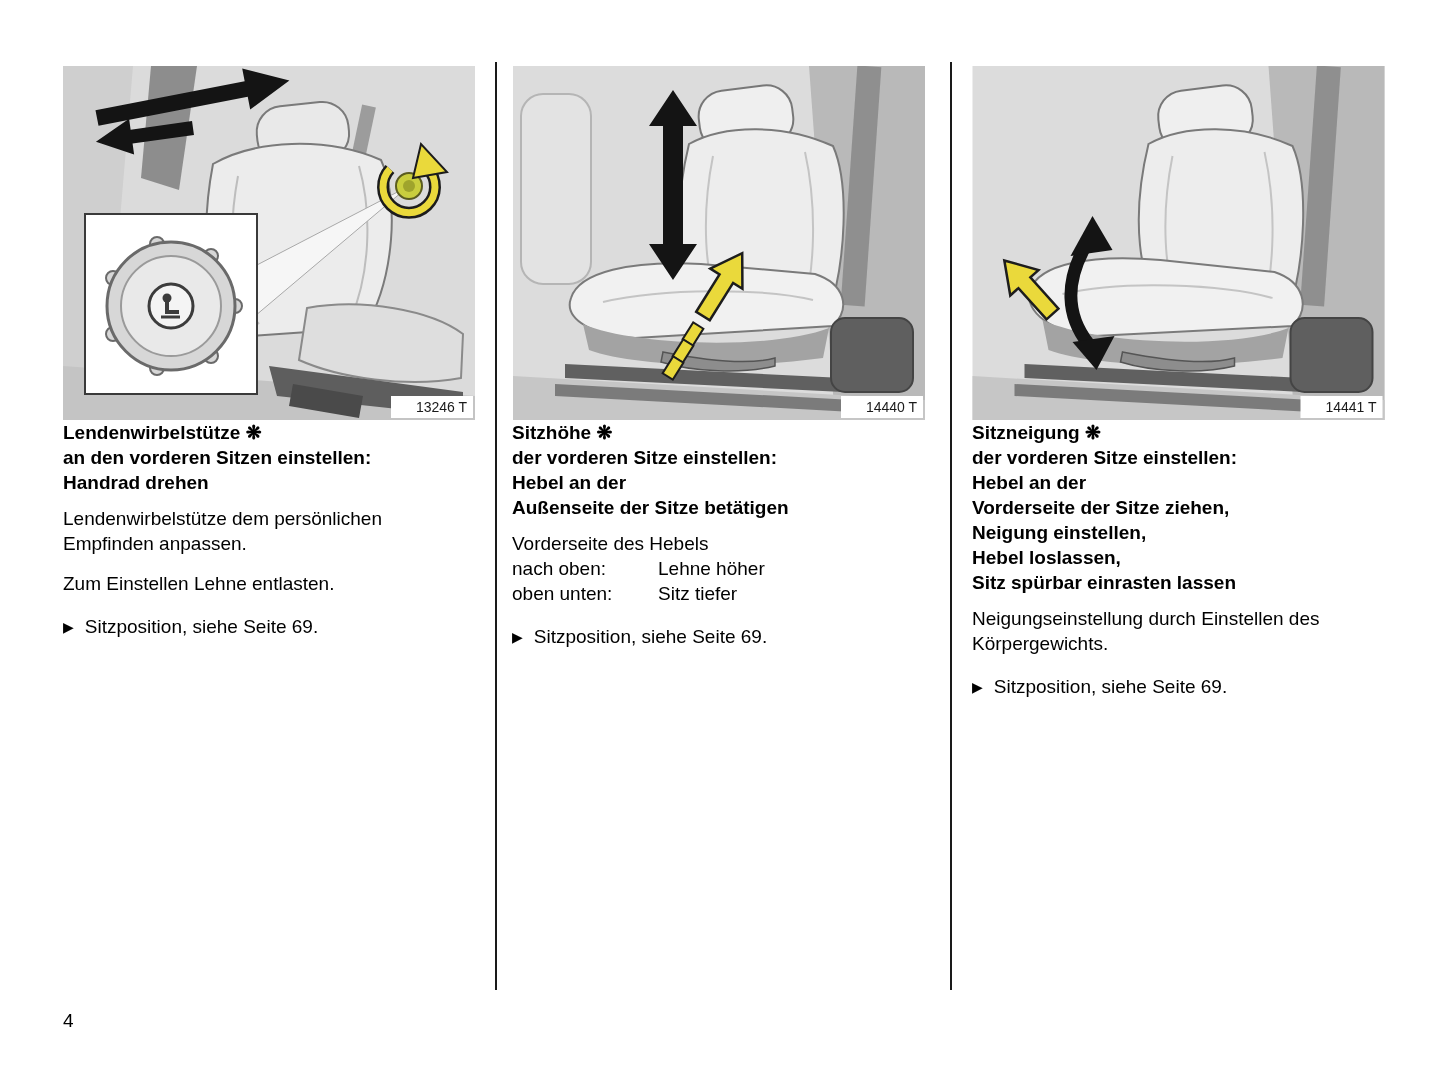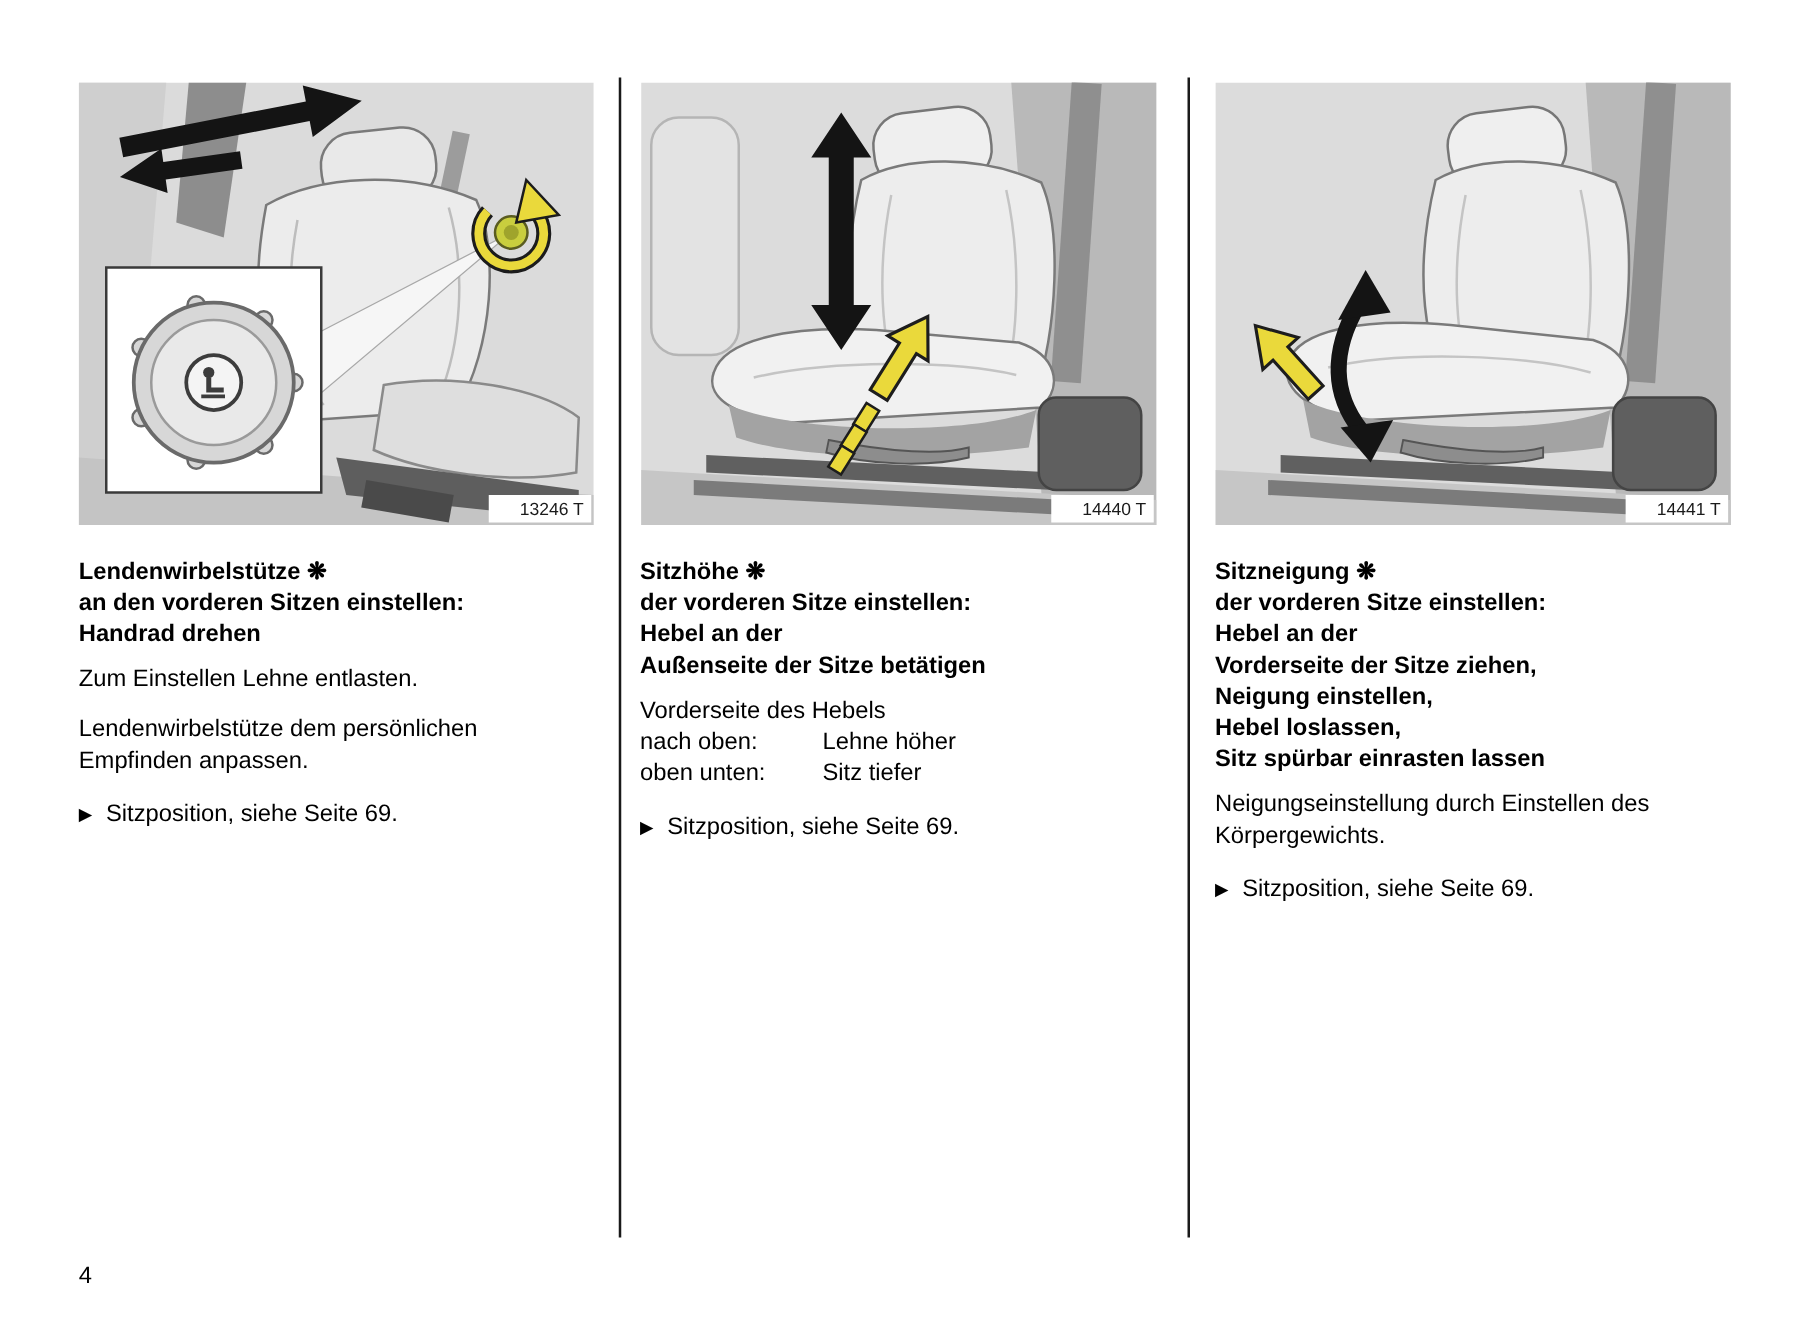--- a/index.html
+++ b/index.html
@@ -24,21 +24,21 @@
     height: 928px;
     background: #1a1a1a;
   }
   .divider.d1 { left: 495px; }
   .divider.d2 { left: 950px; }
   .illustration {
     width: 100%;
     height: 354px;
     display: block;
   }
-  .textblock { margin-top: 25px; }
+  .textblock { }
   .heading {
     font-size: 19px;
     line-height: 25px;
     font-weight: bold;
     white-space: pre-line;
     margin: 0;
   }
   .para {
     font-size: 19px;
     line-height: 25px;
@@ -136,22 +136,22 @@
       <g>
         <rect x="328" y="330" width="82" height="22" fill="#ffffff"></rect>
         <text class="code" x="404" y="346" text-anchor="end">13246 T</text>
       </g>
     </svg>
 
     <div class="textblock">
       <h2 class="heading">Lendenwirbelstütze ❋
 an den vorderen Sitzen einstellen:
 Handrad drehen</h2>
+      <p class="para">Lendenwirbelstütze dem persönlichen Empfinden anpassen.</p>
       <p class="para">Zum Einstellen Lehne entlasten.</p>
-      <p class="para">Lendenwirbelstütze dem persönlichen Empfinden anpassen.</p>
       <div class="bullet-row">
         <span class="bullet-icon">▶</span>
         <span>Sitzposition, siehe Seite 69.</span>
       </div>
     </div>
   </div>
 
   <div class="divider d1"></div>
 
   <div class="column c2">

